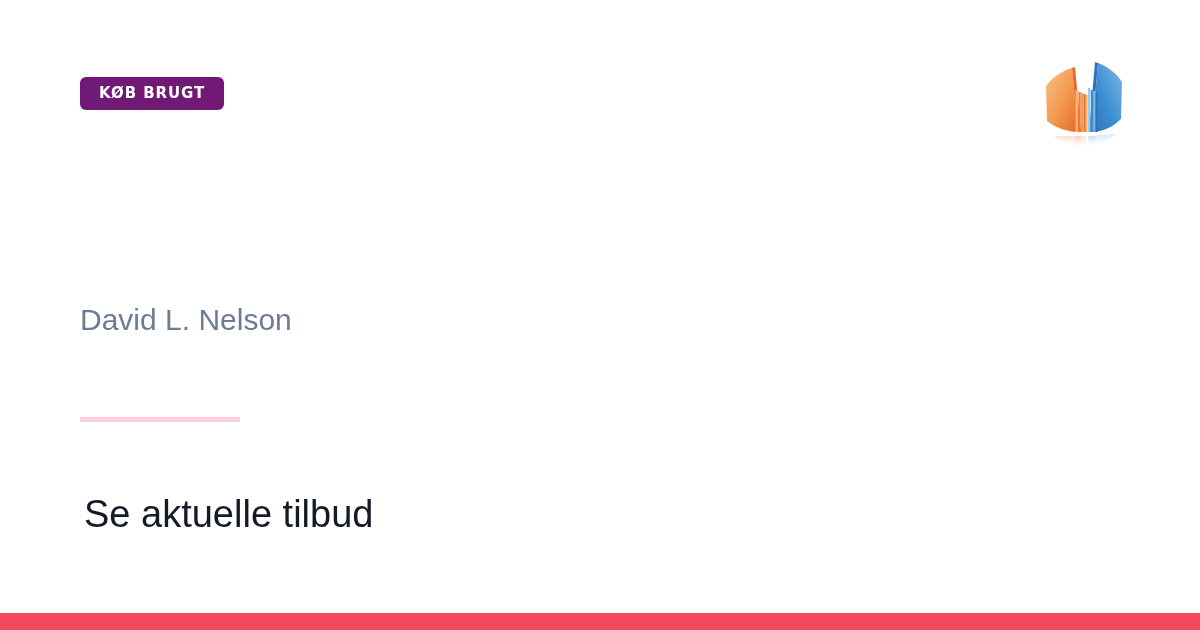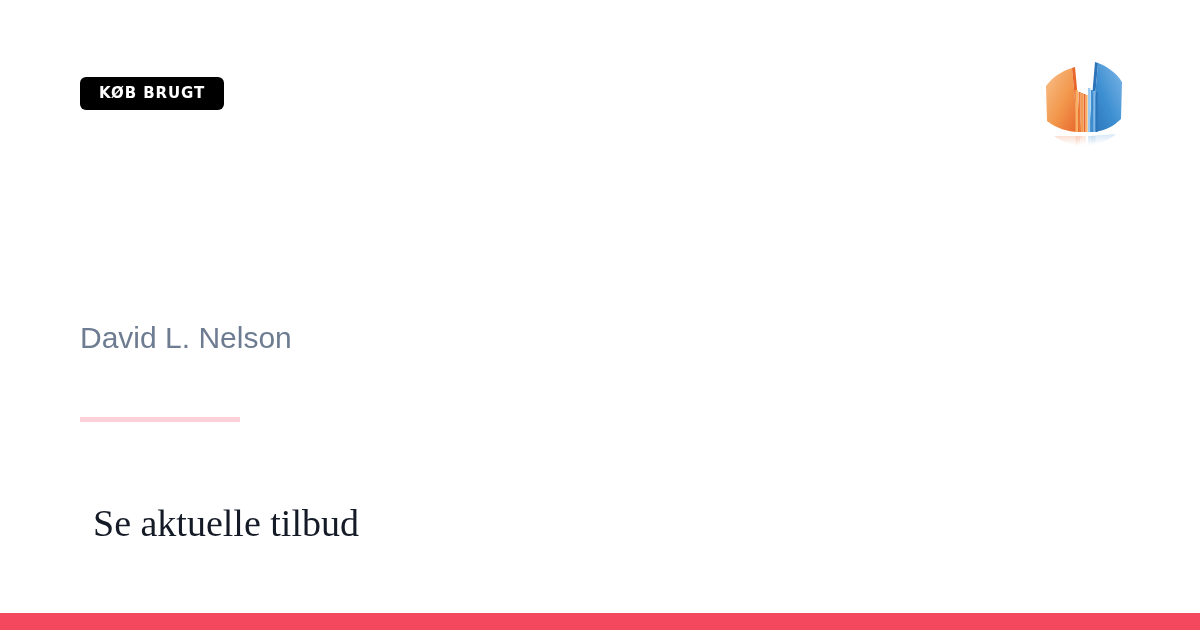--- a/index.html
+++ b/index.html
@@ -25,21 +25,21 @@
   
   .badge {
     position: absolute;
     left: 80px;
     top: 77px;
     height: 33px;
     display: flex;
     align-items: center;
     padding: 0 19px;
     border-radius: 6px;
-    background: #000000;
+    background: #701a75;
     color: #ffffff;
     font-family: "DejaVu Sans", sans-serif;
     font-size: 15px;
     font-weight: 700;
     letter-spacing: 0.9px;
     line-height: 1;
     white-space: nowrap;
   }
 
   
@@ -68,21 +68,21 @@
     font-weight: 700;
     line-height: 78px;
     letter-spacing: -0.6px;
     color: #141A26;
   }
 
   
   .author {
     position: absolute;
     left: 80px;
-    top: 318px;
+    top: 300px;
     margin: 0;
     font-family: "Liberation Sans", sans-serif;
     font-size: 30px;
     font-weight: 400;
     line-height: 40px;
     color: #6D7C91;
   }
 
   
   .divider {
@@ -94,22 +94,22 @@
     background: #FBD0D9;
     border: 0;
     margin: 0;
   }
 
   
   .cta {
     position: absolute;
     left: 80px;
     top: 484px;
-    margin: 13px;
-    font-family: Liberation Serif, serif;
+    margin: 4px;
+    font-family: Liberation Sans, sans-serif;
     font-size: 38px;
     font-weight: 400;
     line-height: 52px;
     color: #141A26;
   }
 
   
   .bottom-bar {
     position: absolute;
     left: 0;

